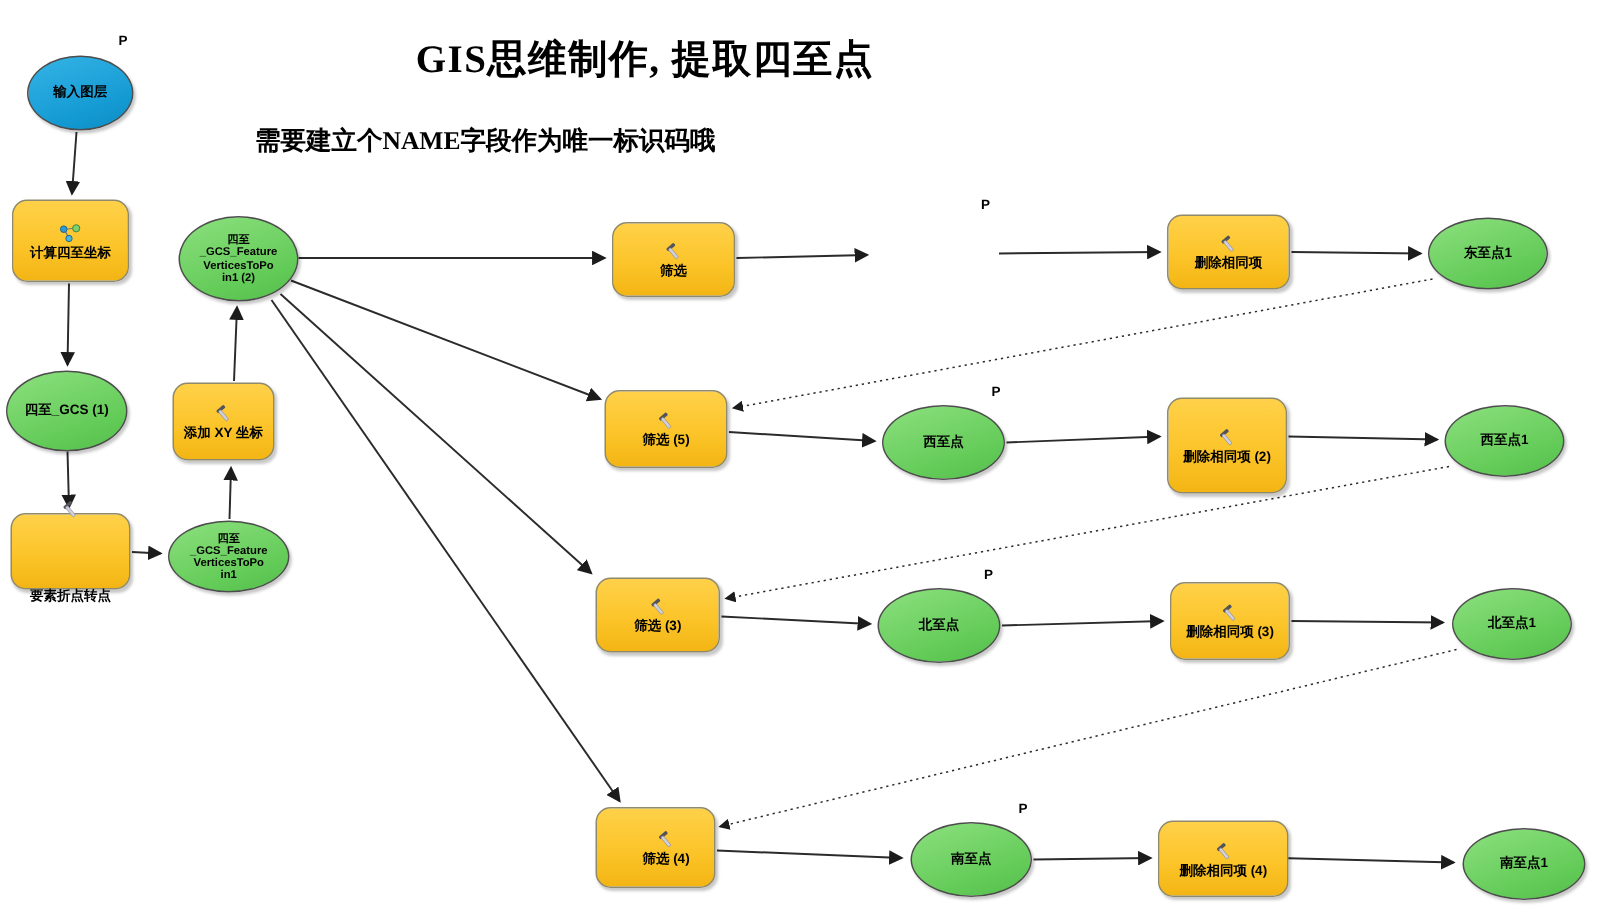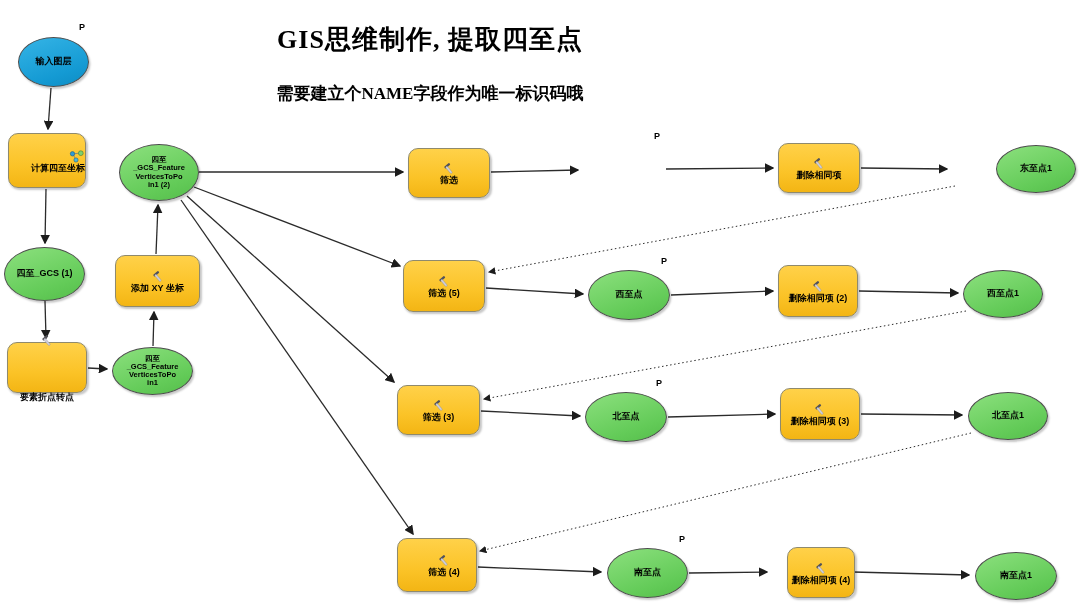--- a/index.html
+++ b/index.html
@@ -7,21 +7,21 @@
     position:relative; width:1080px; height:613px; background:#ffffff;
     font-family:"Liberation Sans", sans-serif; overflow:hidden;
   }
   .wires { position:absolute; left:0; top:0; width:1080px; height:613px; z-index:1; }
   .title {
     position:absolute; left:150px; top:22px; width:560px; text-align:center;
     font-family:"Liberation Serif", serif; font-weight:bold; font-size:26px;
     letter-spacing:1px; color:#000; z-index:2; white-space:nowrap;
   }
   .subtitle {
-    position:absolute; left:170px; top:82px; width:520px; text-align:center;
+    position:absolute; left:170px; top:82px; width:520px; 
     font-family:"Liberation Serif", serif; font-weight:bold; font-size:17px;
     color:#000; z-index:2; white-space:nowrap;
   }
   .node {
     position:absolute; display:flex; align-items:center; justify-content:center;
     text-align:center; font-weight:bold; color:#000; box-sizing:border-box; z-index:2;
   }
   .lbl { font-size:9px; line-height:1.25; white-space:pre-line; }
   .small .lbl { font-size:7.5px; line-height:1.1; }
   .oval {
@@ -84,21 +84,21 @@
   </svg>
 
   <div class="title">GIS思维制作, 提取四至点</div>
   <div class="subtitle">需要建立个NAME字段作为唯一标识码哦</div>
 
   <div class="node oval blue" style="left:18px;top:37px;width:71px;height:50px;">
     <span class="lbl">输入图层</span>
   </div>
   <span class="pflag" style="left:79px;top:22px;">P</span>
 
-  <div class="node tool" style="left:8px;top:133px;width:78px;height:55px;align-items:flex-end;">
+  <div class="node tool" style="left:8px;top:133px;width:78px;height:55px;">
     <span class="icon">
       <svg width="16" height="13" viewBox="0 0 16 13">
         <line x1="4" y1="4" x2="11" y2="3" stroke="#777" stroke-width="0.8"></line>
         <line x1="4" y1="4" x2="7" y2="10" stroke="#777" stroke-width="0.8"></line>
         <circle cx="3.5" cy="3.8" r="2.2" fill="#2e9bd6" stroke="#1b5f85" stroke-width="0.6"></circle>
         <circle cx="11.8" cy="3.2" r="2.4" fill="#7ed06f" stroke="#3f7a35" stroke-width="0.6"></circle>
         <circle cx="7" cy="10" r="2.1" fill="#49b7e0" stroke="#1b5f85" stroke-width="0.6"></circle>
       </svg>
     </span>
     <span class="lbl">计算四至坐标</span>
@@ -118,21 +118,21 @@
     <span class="lbl">要素折点转点</span>
   </div>
 
   <div class="node oval small" style="left:112px;top:347px;width:81px;height:48px;">
     <span class="lbl">四至
 _GCS_Feature
 VerticesToPo
 in1</span>
   </div>
 
-  <div class="node tool" style="left:115px;top:255px;width:85px;height:52px;">
+  <div class="node tool" style="left:115px;top:255px;width:68px;height:52px;">
     <span class="icon">
       <svg width="14" height="13" viewBox="0 0 16 16">
         <rect x="1.8" y="3.2" width="8" height="2.8" rx="0.9" transform="rotate(-40 5.8 4.6)" fill="#53535a"></rect>
         <rect x="6.6" y="4.5" width="2.6" height="10.5" rx="1.2" transform="rotate(-40 7.9 9.7)" fill="#cfcfdd" stroke="#8a8a96" stroke-width="0.5"></rect>
       </svg>
     </span>
     <span class="lbl">添加 XY 坐标</span>
   </div>
 
   <div class="node oval small" style="left:119px;top:144px;width:80px;height:57px;">
@@ -157,40 +157,40 @@
   <div class="node tool" style="left:778px;top:143px;width:82px;height:50px;">
     <span class="icon">
       <svg width="14" height="13" viewBox="0 0 16 16">
         <rect x="1.8" y="3.2" width="8" height="2.8" rx="0.9" transform="rotate(-40 5.8 4.6)" fill="#53535a"></rect>
         <rect x="6.6" y="4.5" width="2.6" height="10.5" rx="1.2" transform="rotate(-40 7.9 9.7)" fill="#cfcfdd" stroke="#8a8a96" stroke-width="0.5"></rect>
       </svg>
     </span>
     <span class="lbl">删除相同项</span>
   </div>
 
-  <div class="node oval" style="left:996px;top:145px;width:80px;height:48px;text-align:center;">
+  <div class="node oval" style="left:952px;top:145px;width:80px;height:48px;text-align:center;">
     <span class="lbl">东至点1</span>
   </div>
 
   <div class="node tool" style="left:403px;top:260px;width:82px;height:52px;">
     <span class="icon">
       <svg width="14" height="13" viewBox="0 0 16 16">
         <rect x="1.8" y="3.2" width="8" height="2.8" rx="0.9" transform="rotate(-40 5.8 4.6)" fill="#53535a"></rect>
         <rect x="6.6" y="4.5" width="2.6" height="10.5" rx="1.2" transform="rotate(-40 7.9 9.7)" fill="#cfcfdd" stroke="#8a8a96" stroke-width="0.5"></rect>
       </svg>
     </span>
     <span class="lbl">筛选 (5)</span>
   </div>
 
   <div class="node oval" style="left:588px;top:270px;width:82px;height:50px;">
     <span class="lbl">西至点</span>
   </div>
   <span class="pflag" style="left:661px;top:256px;">P</span>
 
-  <div class="node tool" style="left:778px;top:265px;width:80px;height:52px;">
+  <div class="node tool" style="left:778px;top:265px;width:80px;height:64px;">
     <span class="icon">
       <svg width="14" height="13" viewBox="0 0 16 16">
         <rect x="1.8" y="3.2" width="8" height="2.8" rx="0.9" transform="rotate(-40 5.8 4.6)" fill="#53535a"></rect>
         <rect x="6.6" y="4.5" width="2.6" height="10.5" rx="1.2" transform="rotate(-40 7.9 9.7)" fill="#cfcfdd" stroke="#8a8a96" stroke-width="0.5"></rect>
       </svg>
     </span>
     <span class="lbl">删除相同项 (2)</span>
   </div>
 
   <div class="node oval" style="left:963px;top:270px;width:80px;height:48px;">
@@ -234,21 +234,21 @@
       </svg>
     </span>
     <span class="lbl">筛选 (4)</span>
   </div>
 
   <div class="node oval" style="left:607px;top:548px;width:81px;height:50px;">
     <span class="lbl">南至点</span>
   </div>
   <span class="pflag" style="left:679px;top:534px;">P</span>
 
-  <div class="node tool" style="left:772px;top:547px;width:68px;height:51px;margin-left:15px;">
+  <div class="node tool" style="left:772px;top:547px;width:87px;height:51px;">
     <span class="icon">
       <svg width="14" height="13" viewBox="0 0 16 16">
         <rect x="1.8" y="3.2" width="8" height="2.8" rx="0.9" transform="rotate(-40 5.8 4.6)" fill="#53535a"></rect>
         <rect x="6.6" y="4.5" width="2.6" height="10.5" rx="1.2" transform="rotate(-40 7.9 9.7)" fill="#cfcfdd" stroke="#8a8a96" stroke-width="0.5"></rect>
       </svg>
     </span>
     <span class="lbl">删除相同项 (4)</span>
   </div>
 
   <div class="node oval" style="left:975px;top:552px;width:82px;height:48px;align-items:center;">

